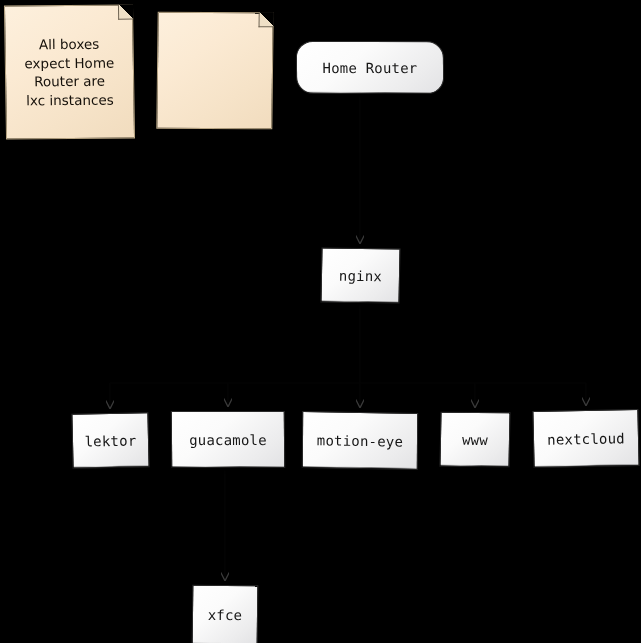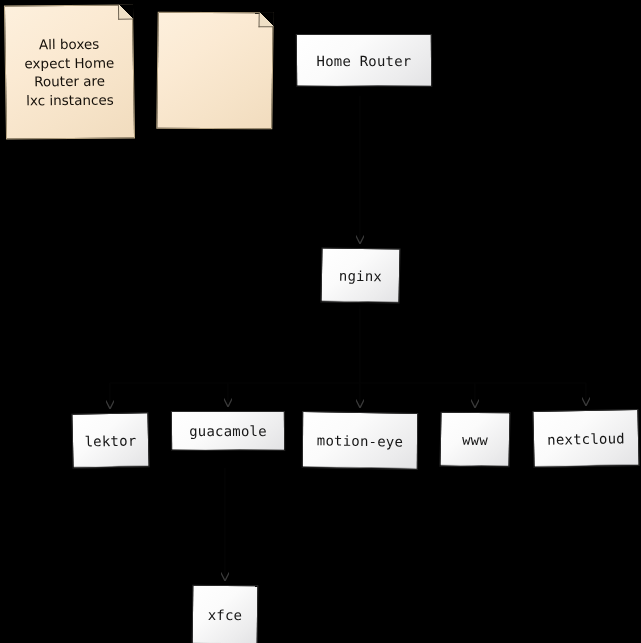--- a/index.html
+++ b/index.html
@@ -113,25 +113,25 @@
     border-top: 14px solid #000000;
     border-left: 14px solid transparent;
   }
 
   .note-text { position: relative; z-index: 2; }
 
   
   #note-boxes   { left: 5px;   top: 5px;   width: 129px; height: 134px; }
   #note-nginx   { left: 157px; top: 12px;  width: 116px; height: 117px; }
 
-  #n-home       { left: 296px; top: 34px;  width: 136px; height: 53px;  }
+  #n-home       { left: 296px; top: 41px;  width: 148px; height: 53px; border-radius: 17px;  }
   #n-nginx      { left: 321px; top: 248px; width: 79px;  height: 55px;  }
 
   #n-lektor     { left: 72px;  top: 413px; width: 77px;  height: 55px;  }
-  #n-guacamole  { left: 171px; top: 411px; width: 114px; height: 40px;  }
+  #n-guacamole  { left: 171px; top: 411px; width: 114px; height: 57px;  }
   #n-motioneye  { left: 302px; top: 412px; width: 116px; height: 57px;  }
   #n-www        { left: 440px; top: 412px; width: 70px;  height: 55px;  }
   #n-nextcloud  { left: 533px; top: 410px; width: 106px; height: 57px;  }
 
   #n-xfce       { left: 192px; top: 585px; width: 66px;  height: 60px;  }
 </style>
 </head>
 <body>
 
 <div id="canvas">

